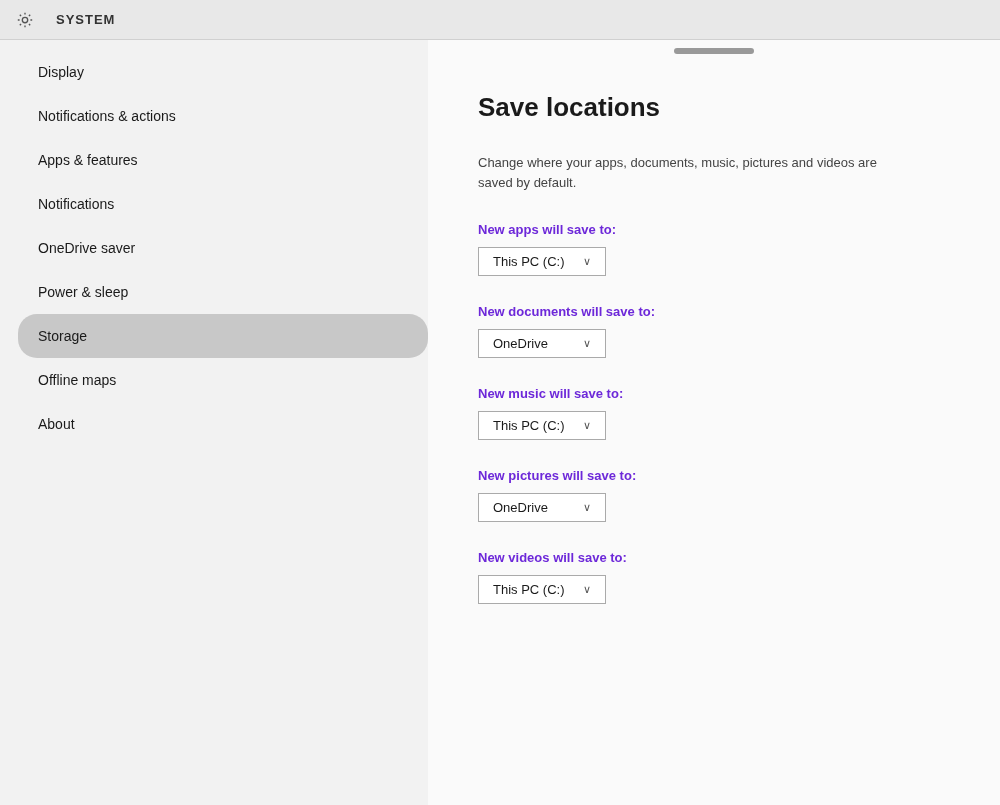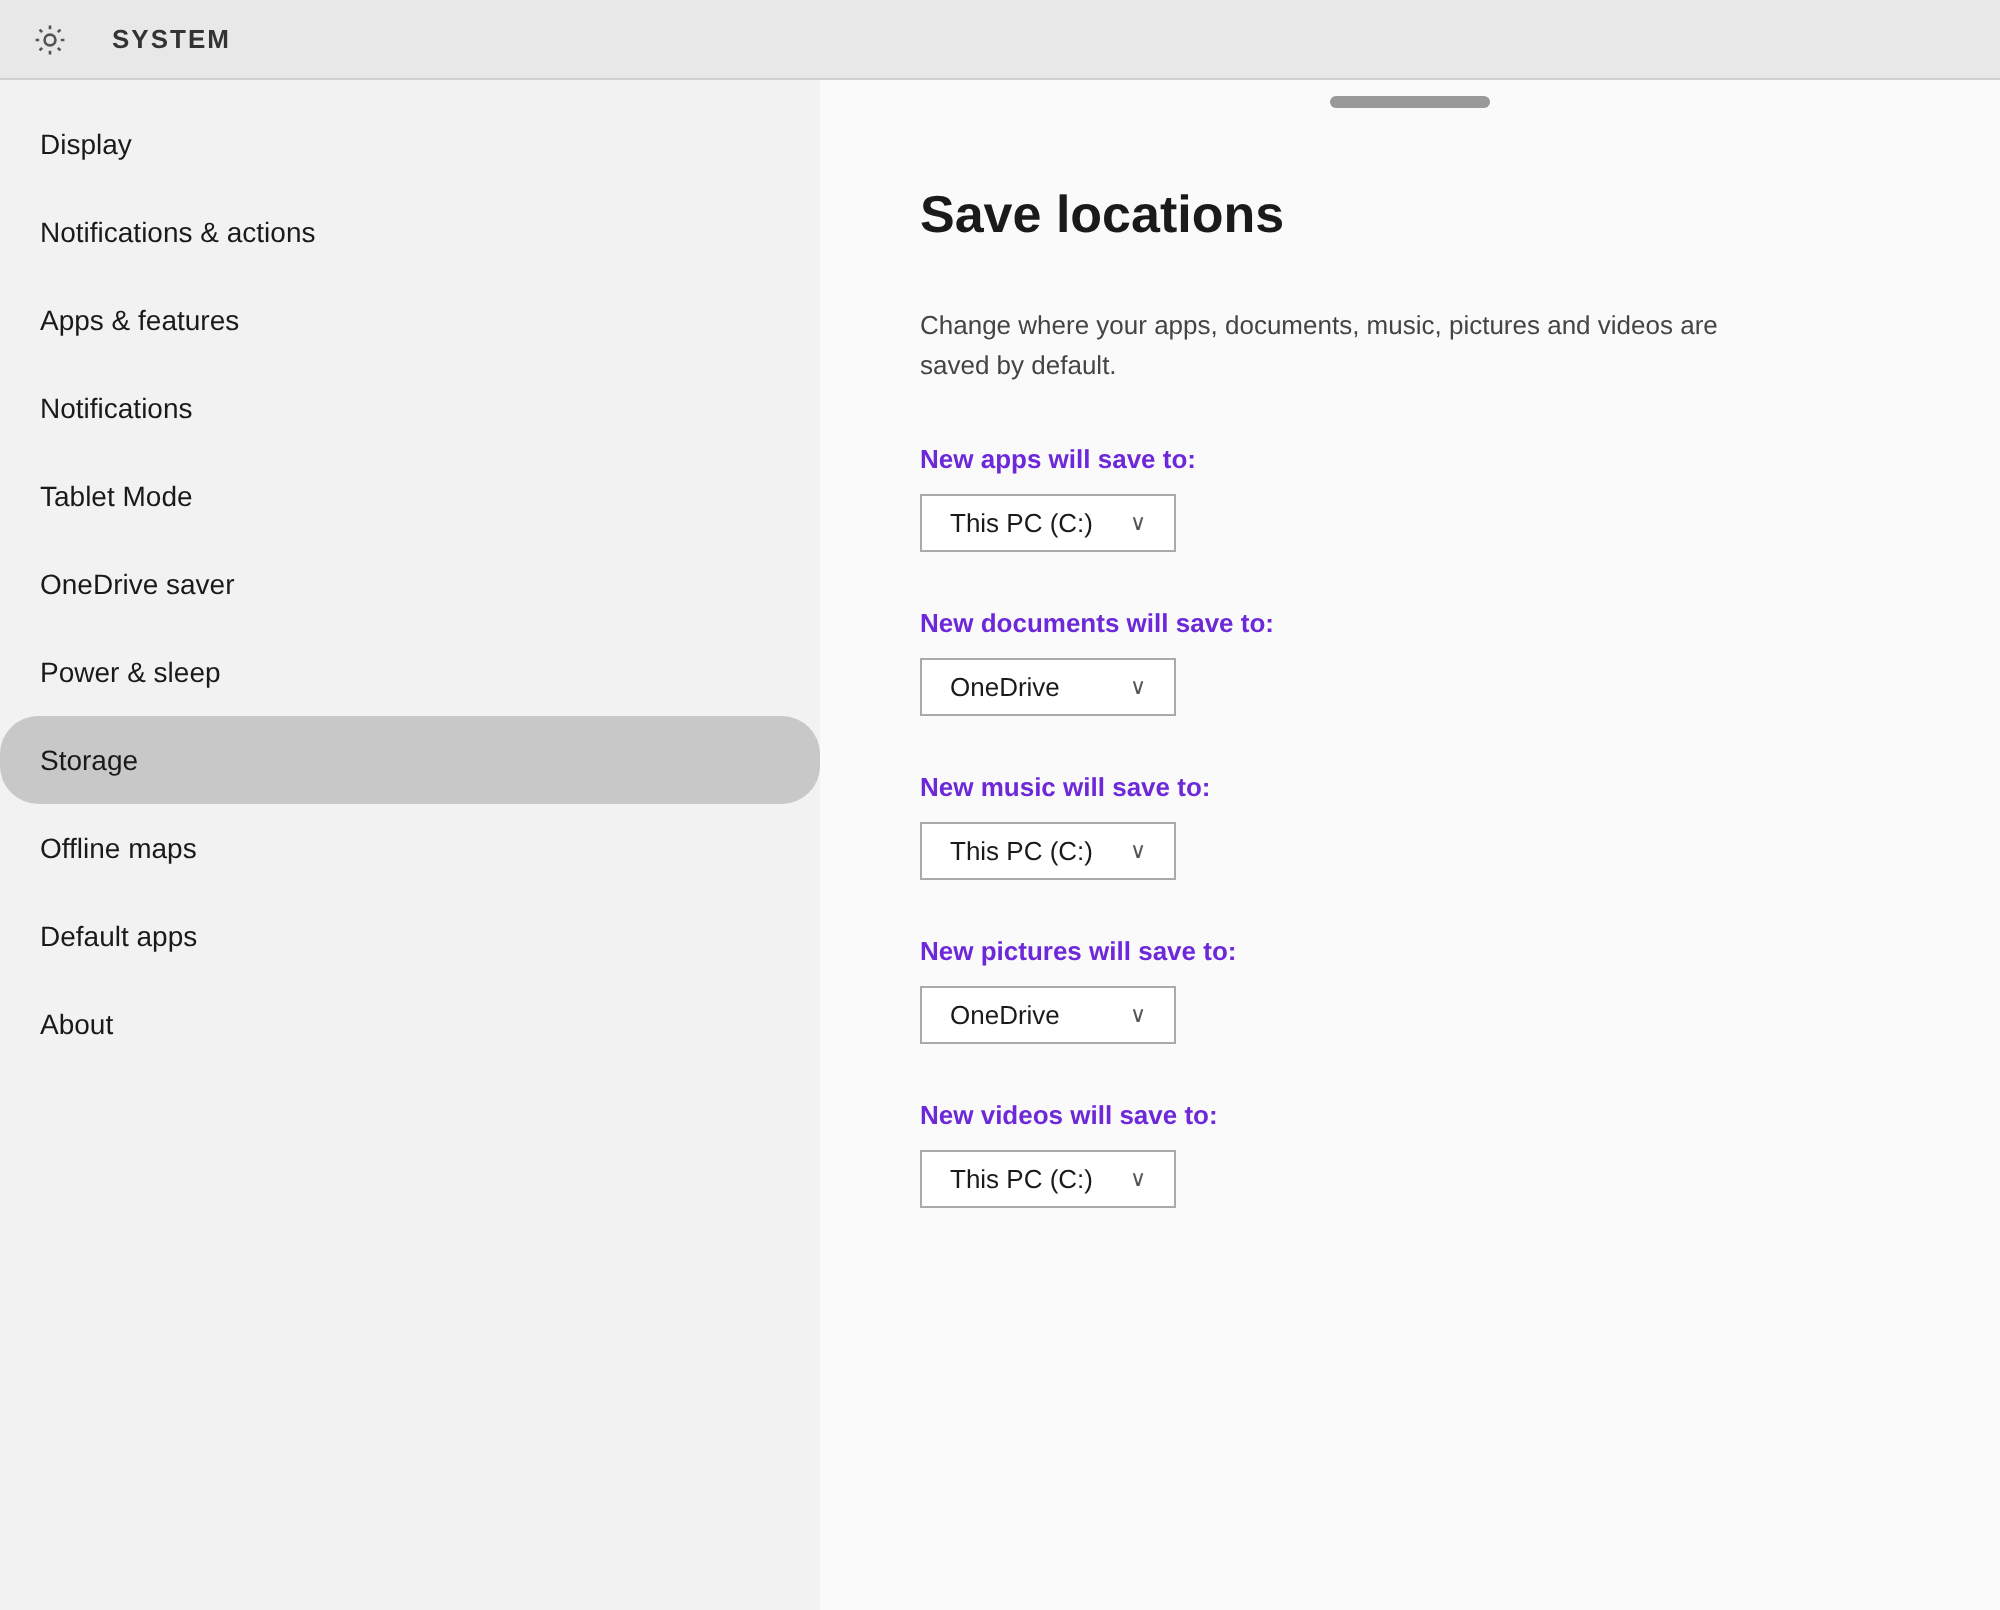--- a/index.html
+++ b/index.html
@@ -43,20 +43,21 @@
       color: #333;
       letter-spacing: 1px;
       text-transform: uppercase;
     }
 
     
     .main-container {
       display: flex;
       flex: 1;
       overflow: hidden;
+      padding-left: 18px;
     }
 
     
     .sidebar {
       width: 410px;
       background: #f2f2f2;
       flex-shrink: 0;
       overflow-y: auto;
       padding-top: 10px;
     }
@@ -164,26 +165,24 @@
   <span class="title-bar-text">SYSTEM</span>
 </div>
 
 <div class="main-container">
 
   <nav class="sidebar">
   <div class="sidebar-item">Display</div>
       <div class="sidebar-item">Notifications &amp; actions</div>
       <div class="sidebar-item">Apps &amp; features</div>
       <div class="sidebar-item">Notifications</div>
-      <div class="sidebar-item">Tablet Mode</div>
       <div class="sidebar-item">OneDrive saver</div>
       <div class="sidebar-item">Power &amp; sleep</div>
       <div class="sidebar-item active">Storage</div>
       <div class="sidebar-item">Offline maps</div>
-      <div class="sidebar-item">Default apps</div>
       <div class="sidebar-item">About</div>
     </nav>
 
   <div class="content-area">
     <div class="scroll-indicator">
       <div class="scroll-bar-visual"></div>
     </div>
     <div class="content-inner">
       <h1 class="page-title">Save locations</h1>
       <p class="page-description">Change where your apps, documents, music, pictures and videos are saved by default.</p>

